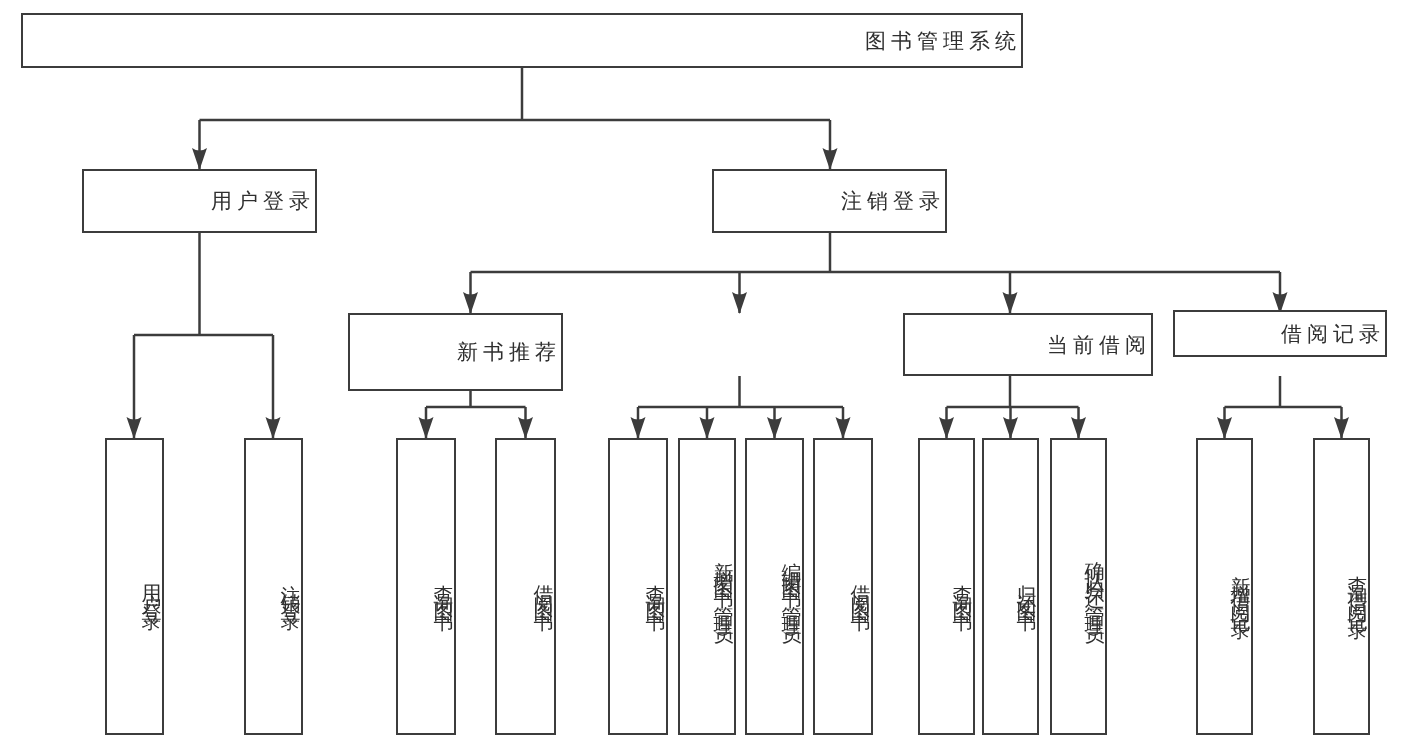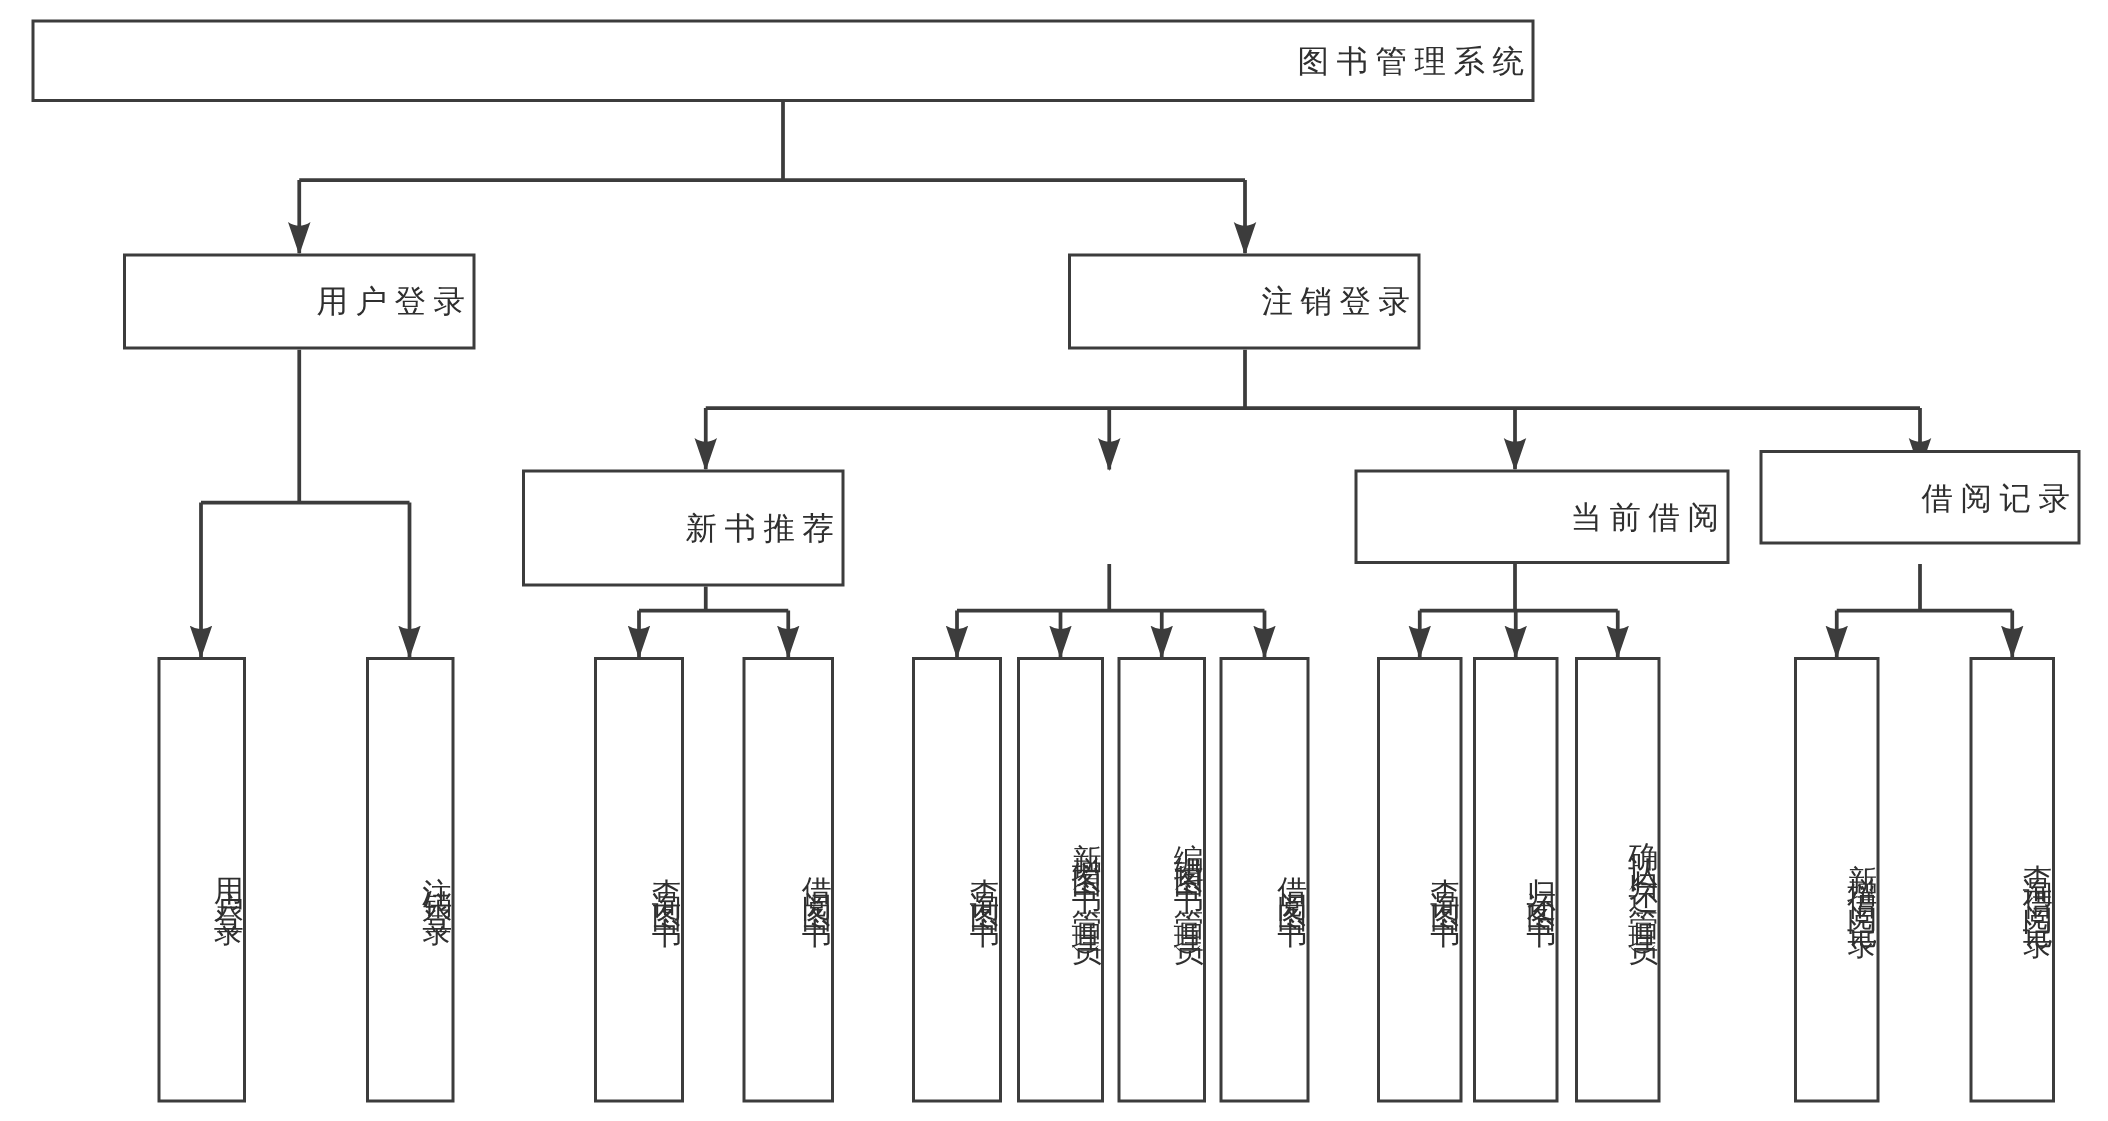--- a/index.html
+++ b/index.html
@@ -119,21 +119,21 @@
   <div class="node" style="left:712px;top:169px;width:235px;height:64px">
     <span class="hlabel">注销登录</span>
   </div>
 
   <div class="node" style="left:348px;top:313px;width:215px;height:78px">
     <span class="hlabel">新书推荐</span>
   </div>
   <div class="node" style="left:903px;top:313px;width:250px;height:63px">
     <span class="hlabel">当前借阅</span>
   </div>
-  <div class="node" style="left:1173px;top:300px;width:214px;height:63px">
+  <div class="node" style="left:1173px;top:310px;width:214px;height:47px">
     <span class="hlabel">借阅记录</span>
   </div>
 
   <div class="node" style="left:105px;top:438px;width:59px;height:297px">
     <span class="vlabel">用户登录</span>
   </div>
   <div class="node" style="left:244px;top:438px;width:59px;height:297px">
     <span class="vlabel">注销登录</span>
   </div>
 

